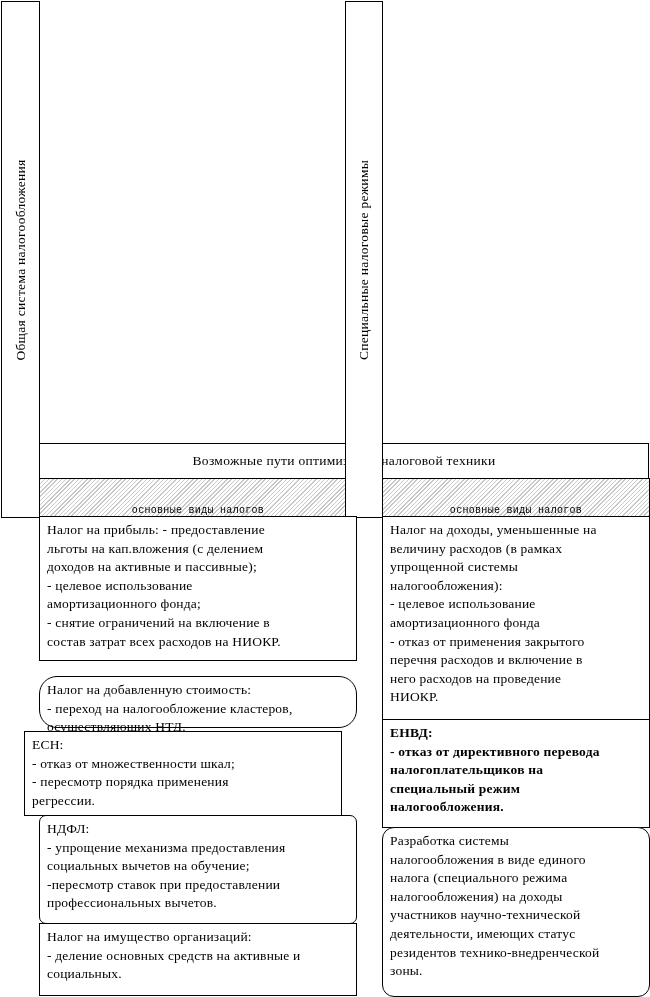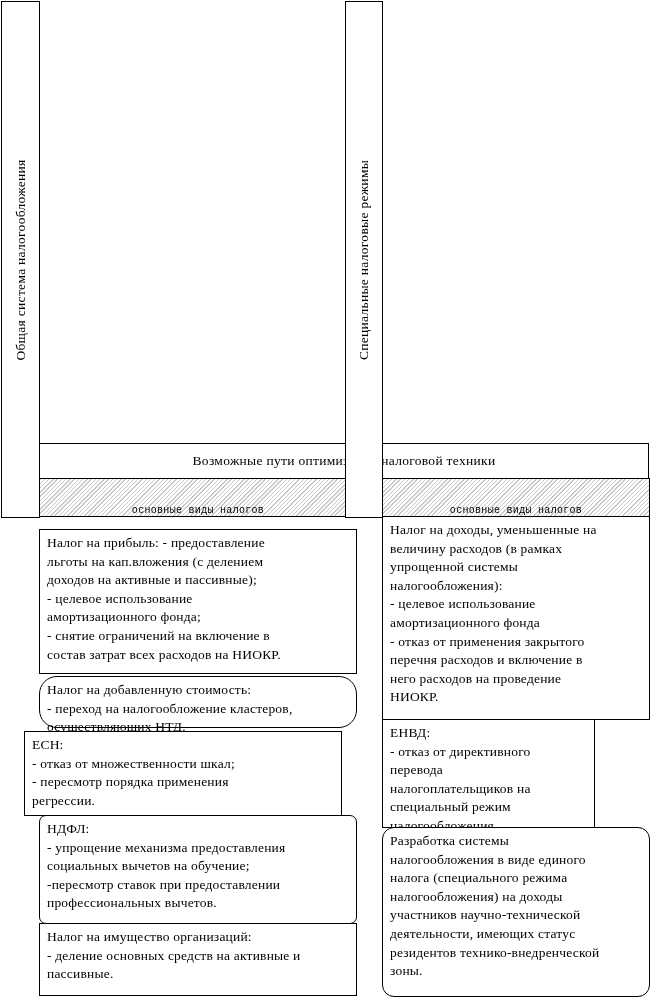--- a/index.html
+++ b/index.html
@@ -31,54 +31,54 @@
   <span>основные виды налогов</span>
 </div>
 
 <div class="box vert" style="left:1px; top:1px; width:39px; height:517px;">
   <span>Общая система налогообложения</span>
 </div>
 <div class="box vert" style="left:345px; top:1px; width:38px; height:517px;">
   <span>Специальные налоговые режимы</span>
 </div>
 
-<div class="cell" style="left:39px; top:516px; width:318px; height:145px;margin-top:13px;">Налог на прибыль:  - предоставление
+<div class="cell" style="left:39px; top:516px; width:318px; height:145px;">Налог на прибыль:  - предоставление
 льготы на кап.вложения (с делением
 доходов на активные и пассивные);
 - целевое использование
 амортизационного фонда;
 - снятие ограничений на включение в
 состав затрат всех расходов на НИОКР.</div>
 <div class="cell" style="left:39px; top:676px; width:318px; height:52px;border-radius:18px;">Налог на добавленную стоимость:
 - переход на налогообложение кластеров,
 осуществляющих НТД.</div>
 <div class="cell" style="left:24px; top:731px; width:318px; height:85px;">ЕСН:
 - отказ от множественности шкал;
 - пересмотр порядка применения
 регрессии.</div>
 <div class="cell" style="left:39px; top:815px; width:318px; height:109px;border-radius:7px;">НДФЛ:
 - упрощение механизма предоставления
 социальных вычетов на обучение;
 -пересмотр ставок при предоставлении
 профессиональных вычетов.</div>
 <div class="cell" style="left:39px; top:923px; width:318px; height:73px;">Налог на имущество организаций:
 - деление основных средств на активные и
-пассивные.</div>
+социальных.</div>
 
 <div class="cell" style="left:382px; top:516px; width:268px; height:204px;">Налог на доходы, уменьшенные на
 величину расходов (в рамках
 упрощенной системы
 налогообложения):
 - целевое использование
 амортизационного фонда
 - отказ от применения закрытого
 перечня расходов и включение в
 него расходов на проведение
 НИОКР.</div>
-<div class="cell" style="left:382px; top:719px; width:213px; height:109px;">ЕНВД:
+<div class="cell" style="left:382px; top:719px; width:268px; height:109px;font-weight:bold;">ЕНВД:
 - отказ от директивного перевода
 налогоплательщиков на
 специальный режим
 налогообложения.</div>
 <div class="cell" style="left:382px; top:827px; width:268px; height:170px;border-radius:12px;">Разработка системы
 налогообложения в виде единого
 налога (специального режима
 налогообложения)  на доходы
 участников научно-технической
 деятельности, имеющих статус

